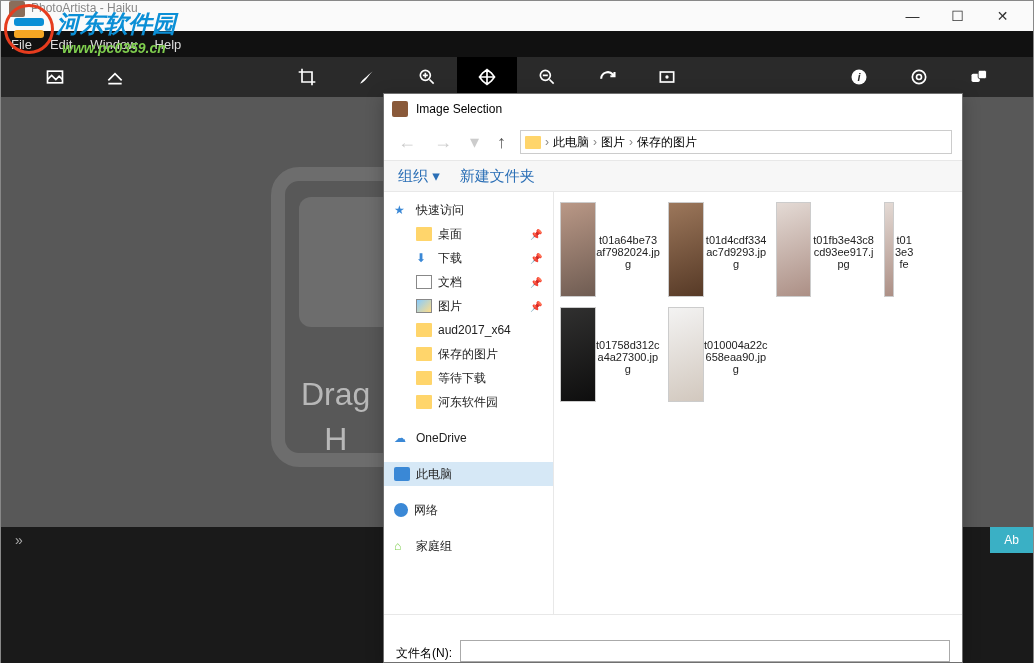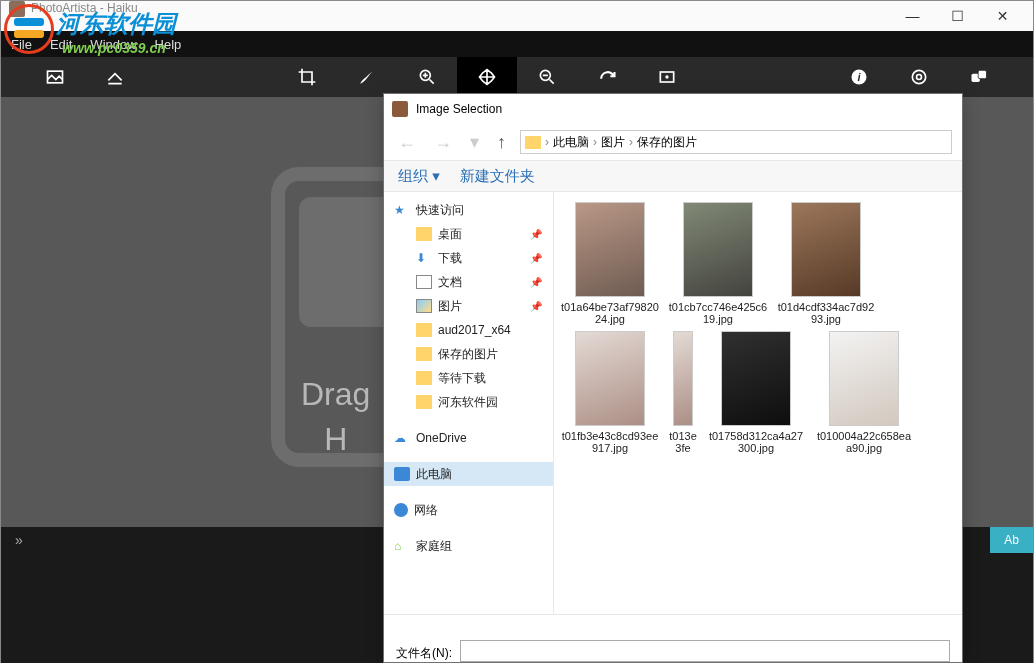--- a/index.html
+++ b/index.html
@@ -68,21 +68,21 @@
 .fd-sidebar .ico.img { border: 1px solid #888; background: linear-gradient(135deg,#8cf,#fd8); }
 .fd-sidebar .ico.monitor { background: #3a88d6; border-radius: 2px; }
 .fd-sidebar .ico.net { background: #3a88d6; border-radius: 50%; width: 14px; height: 14px; }
 .fd-sidebar .ico.home { color: #7fce4e; }
 .fd-sidebar .ico.cloud { color: #3a88d6; }
 .fd-sidebar .pin { color: #aaa; font-size: 10px; margin-left: auto; }
 .fd-sidebar .spacer-row { height: 12px; }
 
 .fd-files { flex: 1; padding: 10px 6px; overflow: hidden; }
 .files-grid { display: flex; flex-wrap: wrap; gap: 6px 8px; align-content: flex-start; }
-.file-item { width: 100px; display: flex; flex-direction: column; align-items: center; font-size: 11px; color: #222; text-align: center; cursor: pointer; word-break: break-all; }
+.file-item { width: 100px; display: flex; flex-direction: row; align-items: center; font-size: 11px; color: #222; text-align: center; cursor: pointer; word-break: break-all; }
 .file-item .thumb { width: 70px; height: 95px; background: #d0c8c0; border: 1px solid #ccc; margin-bottom: 4px; position: relative; overflow: hidden; }
 .file-item .thumb::after { content: ""; position: absolute; inset: 0; background: linear-gradient(160deg, rgba(180,140,120,.8), rgba(100,80,70,.9)); }
 .file-item .thumb.p2::after { background: linear-gradient(160deg, rgba(120,130,110,.9), rgba(60,60,55,.95)); }
 .file-item .thumb.p3::after { background: linear-gradient(160deg, rgba(150,110,80,.9), rgba(80,50,30,.95)); }
 .file-item .thumb.p4::after { background: linear-gradient(160deg, rgba(230,220,215,.9), rgba(170,140,130,.95)); }
 .file-item .thumb.p5::after { background: linear-gradient(160deg, rgba(40,40,40,.95), rgba(10,10,10,.98)); }
 .file-item .thumb.p6::after { background: linear-gradient(160deg, rgba(245,245,245,.95), rgba(210,200,190,.95)); }
 .file-item.partial { width: 30px; }
 .file-item.partial .thumb { width: 20px; }
 
@@ -300,24 +300,20 @@
         </div>
     </div>
 
     <div class="fd-files">
       <div class="files-grid">
         <div class="file-item">
             <div class="thumb"></div>
             <span>t01a64be73af7982024.jpg</span>
           </div>
         <div class="file-item">
-            <div class="thumb p2"></div>
-            <span>t01cb7cc746e425c619.jpg</span>
-          </div>
-        <div class="file-item">
             <div class="thumb p3"></div>
             <span>t01d4cdf334ac7d9293.jpg</span>
           </div>
         <div class="file-item">
             <div class="thumb p4"></div>
             <span>t01fb3e43c8cd93ee917.jpg</span>
           </div>
         <div class="file-item partial">
             <div class="thumb p4"></div>
             <span>t013e3fe</span>

